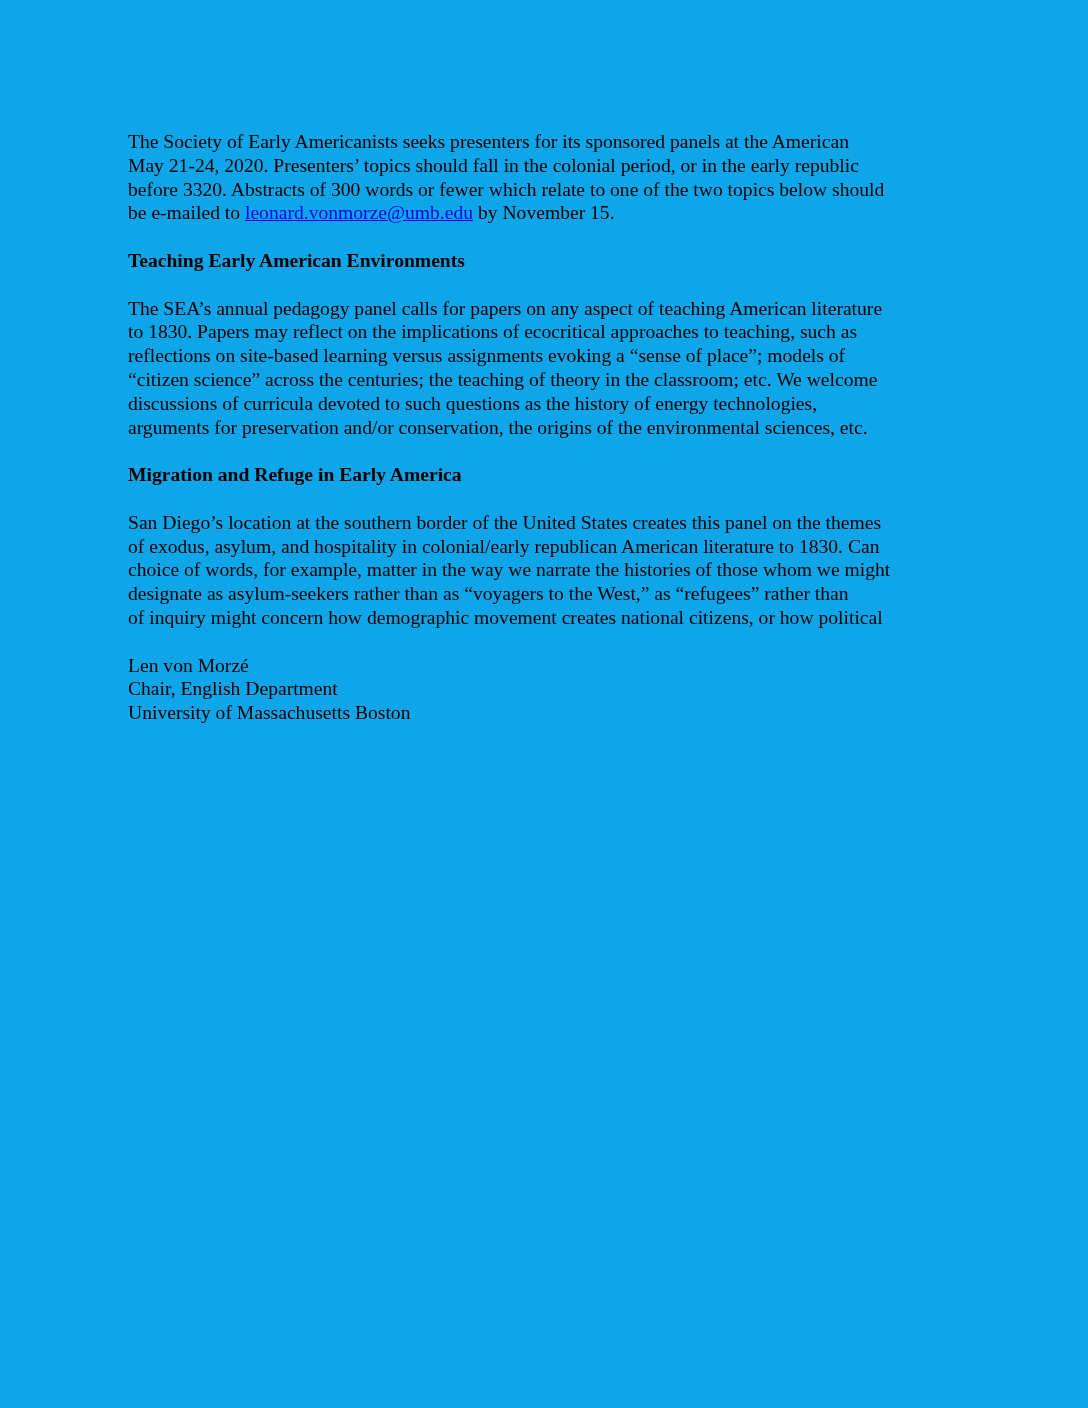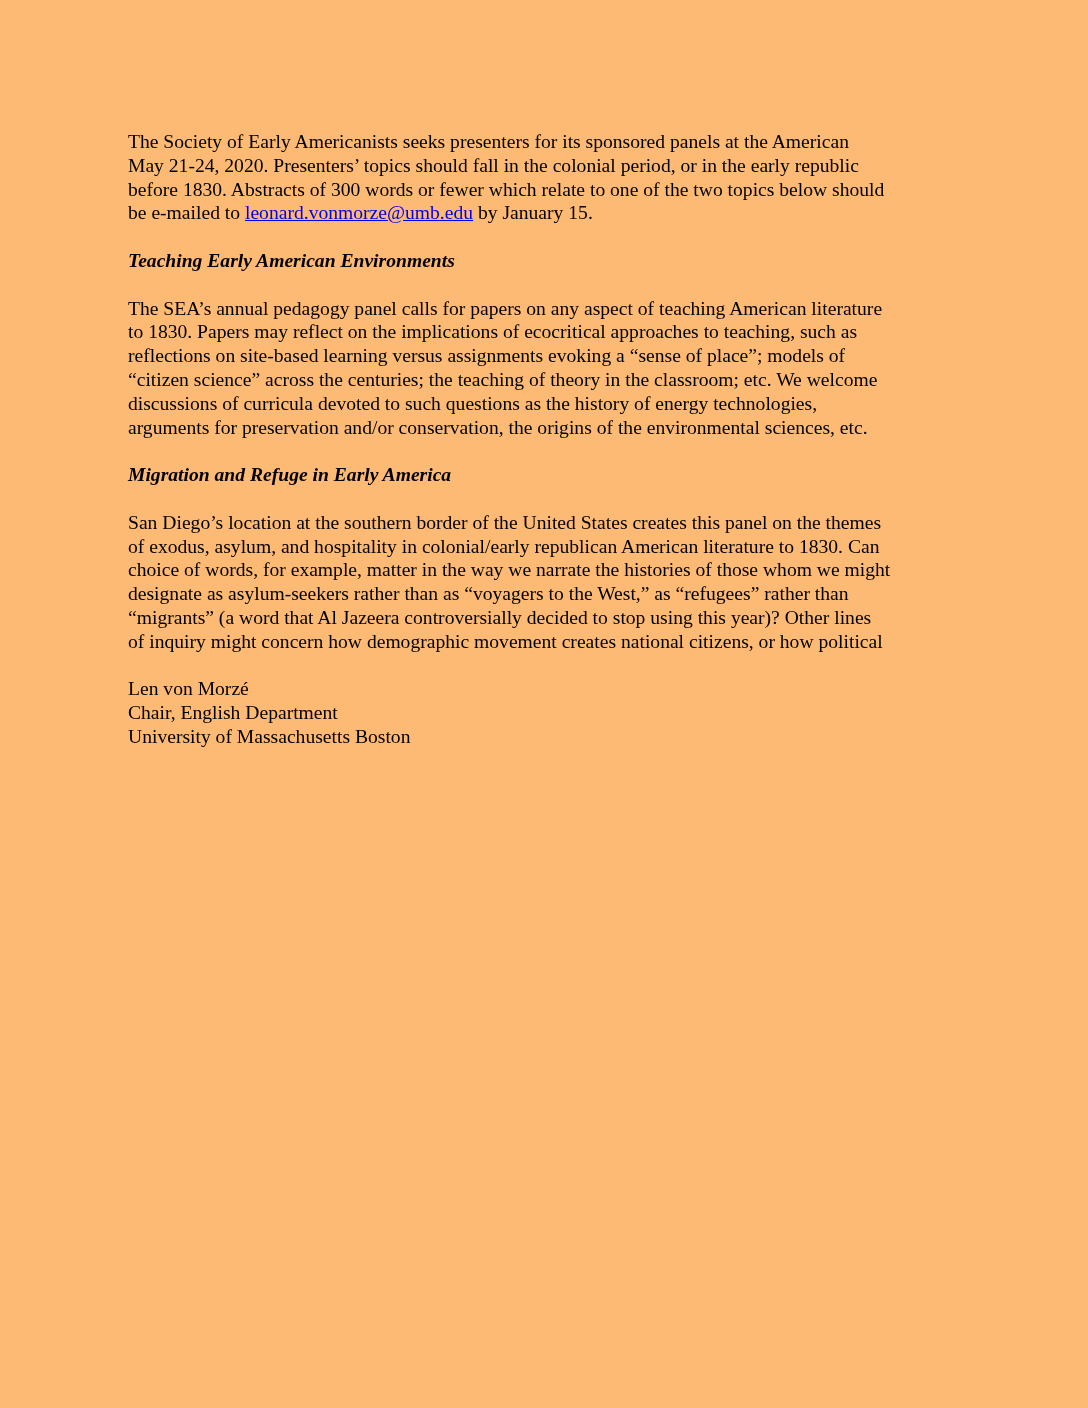--- a/index.html
+++ b/index.html
@@ -1,41 +1,41 @@
 <!DOCTYPE html>
 <html><head>
 <meta charset="utf-8">
 <style>
   html, body { margin: 0; padding: 0; background: #ffffff; }
   body { width: 1088px; height: 1408px; position: relative; overflow: hidden; }
   .page {
-    position: absolute; left: 0; top: 0; width: 1088px; height: 1408px; background: #fdba74;
+    position: absolute; left: 0; top: 0; width: 1088px; height: 1408px; background: #0ea5e9;
   }
   .content {
     position: absolute; left: 128px; top: 130px; width: 840px;
     font-family: "Liberation Serif", serif;
     font-size: 19.6px; line-height: 23.8px; color: #000;
   }
   .content p { margin: 0; }
   .line { display: block; white-space: nowrap; }
   .gap { height: 23.8px; }
-  .heading { font-weight: bold; font-style: italic; }
+  .heading { font-weight: bold; }
   a.email { color: #0000ee; text-decoration: underline; text-align: right; }
 </style>
 </head>
 <body>
 
 <div class="page">
   <div class="content">
 
     <p>
       <span class="line">The Society of Early Americanists seeks presenters for its sponsored panels at the American</span>
       <span class="line">May 21-24, 2020. Presenters’ topics should fall in the colonial period, or in the early republic</span>
-      <span class="line">before 1830. Abstracts of 300 words or fewer which relate to one of the two topics below should</span>
-      <span class="line"><span>be e-mailed to </span><a class="email" href="mailto:leonard.vonmorze@umb.edu">leonard.vonmorze@umb.edu</a><span> by January 15.</span></span>
+      <span class="line">before 3320. Abstracts of 300 words or fewer which relate to one of the two topics below should</span>
+      <span class="line"><span>be e-mailed to </span><a class="email" href="mailto:leonard.vonmorze@umb.edu">leonard.vonmorze@umb.edu</a><span> by November 15.</span></span>
     </p>
 
     <div class="gap"></div>
 
     <p class="heading">
       <span class="line">Teaching Early American Environments</span>
     </p>
 
     <div class="gap"></div>
 
@@ -54,21 +54,20 @@
       <span class="line">Migration and Refuge in Early America</span>
     </p>
 
     <div class="gap"></div>
 
     <p>
       <span class="line">San Diego’s location at the southern border of the United States creates this panel on the themes</span>
       <span class="line">of exodus, asylum, and hospitality in colonial/early republican American literature to 1830. Can</span>
       <span class="line">choice of words, for example, matter in the way we narrate the histories of those whom we might</span>
       <span class="line">designate as asylum-seekers rather than as “voyagers to the West,” as “refugees” rather than</span>
-      <span class="line">“migrants” (a word that Al Jazeera controversially decided to stop using this year)? Other lines</span>
       <span class="line">of inquiry might concern how demographic movement creates national citizens, or how political</span>
     </p>
 
     <div class="gap"></div>
 
     <p>
       <span class="line">Len von Morzé</span>
       <span class="line">Chair, English Department</span>
       <span class="line">University of Massachusetts Boston</span>
     </p>

